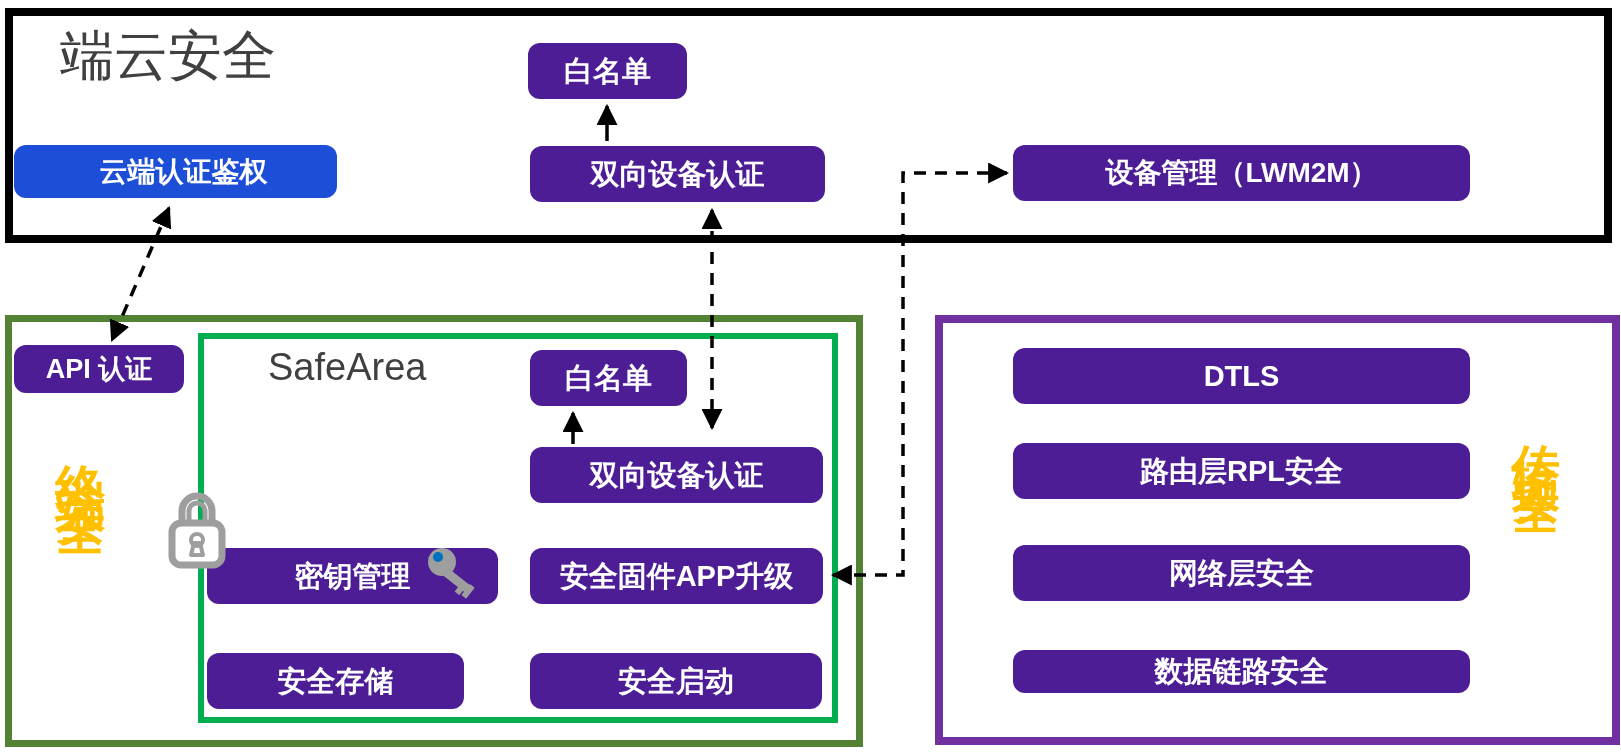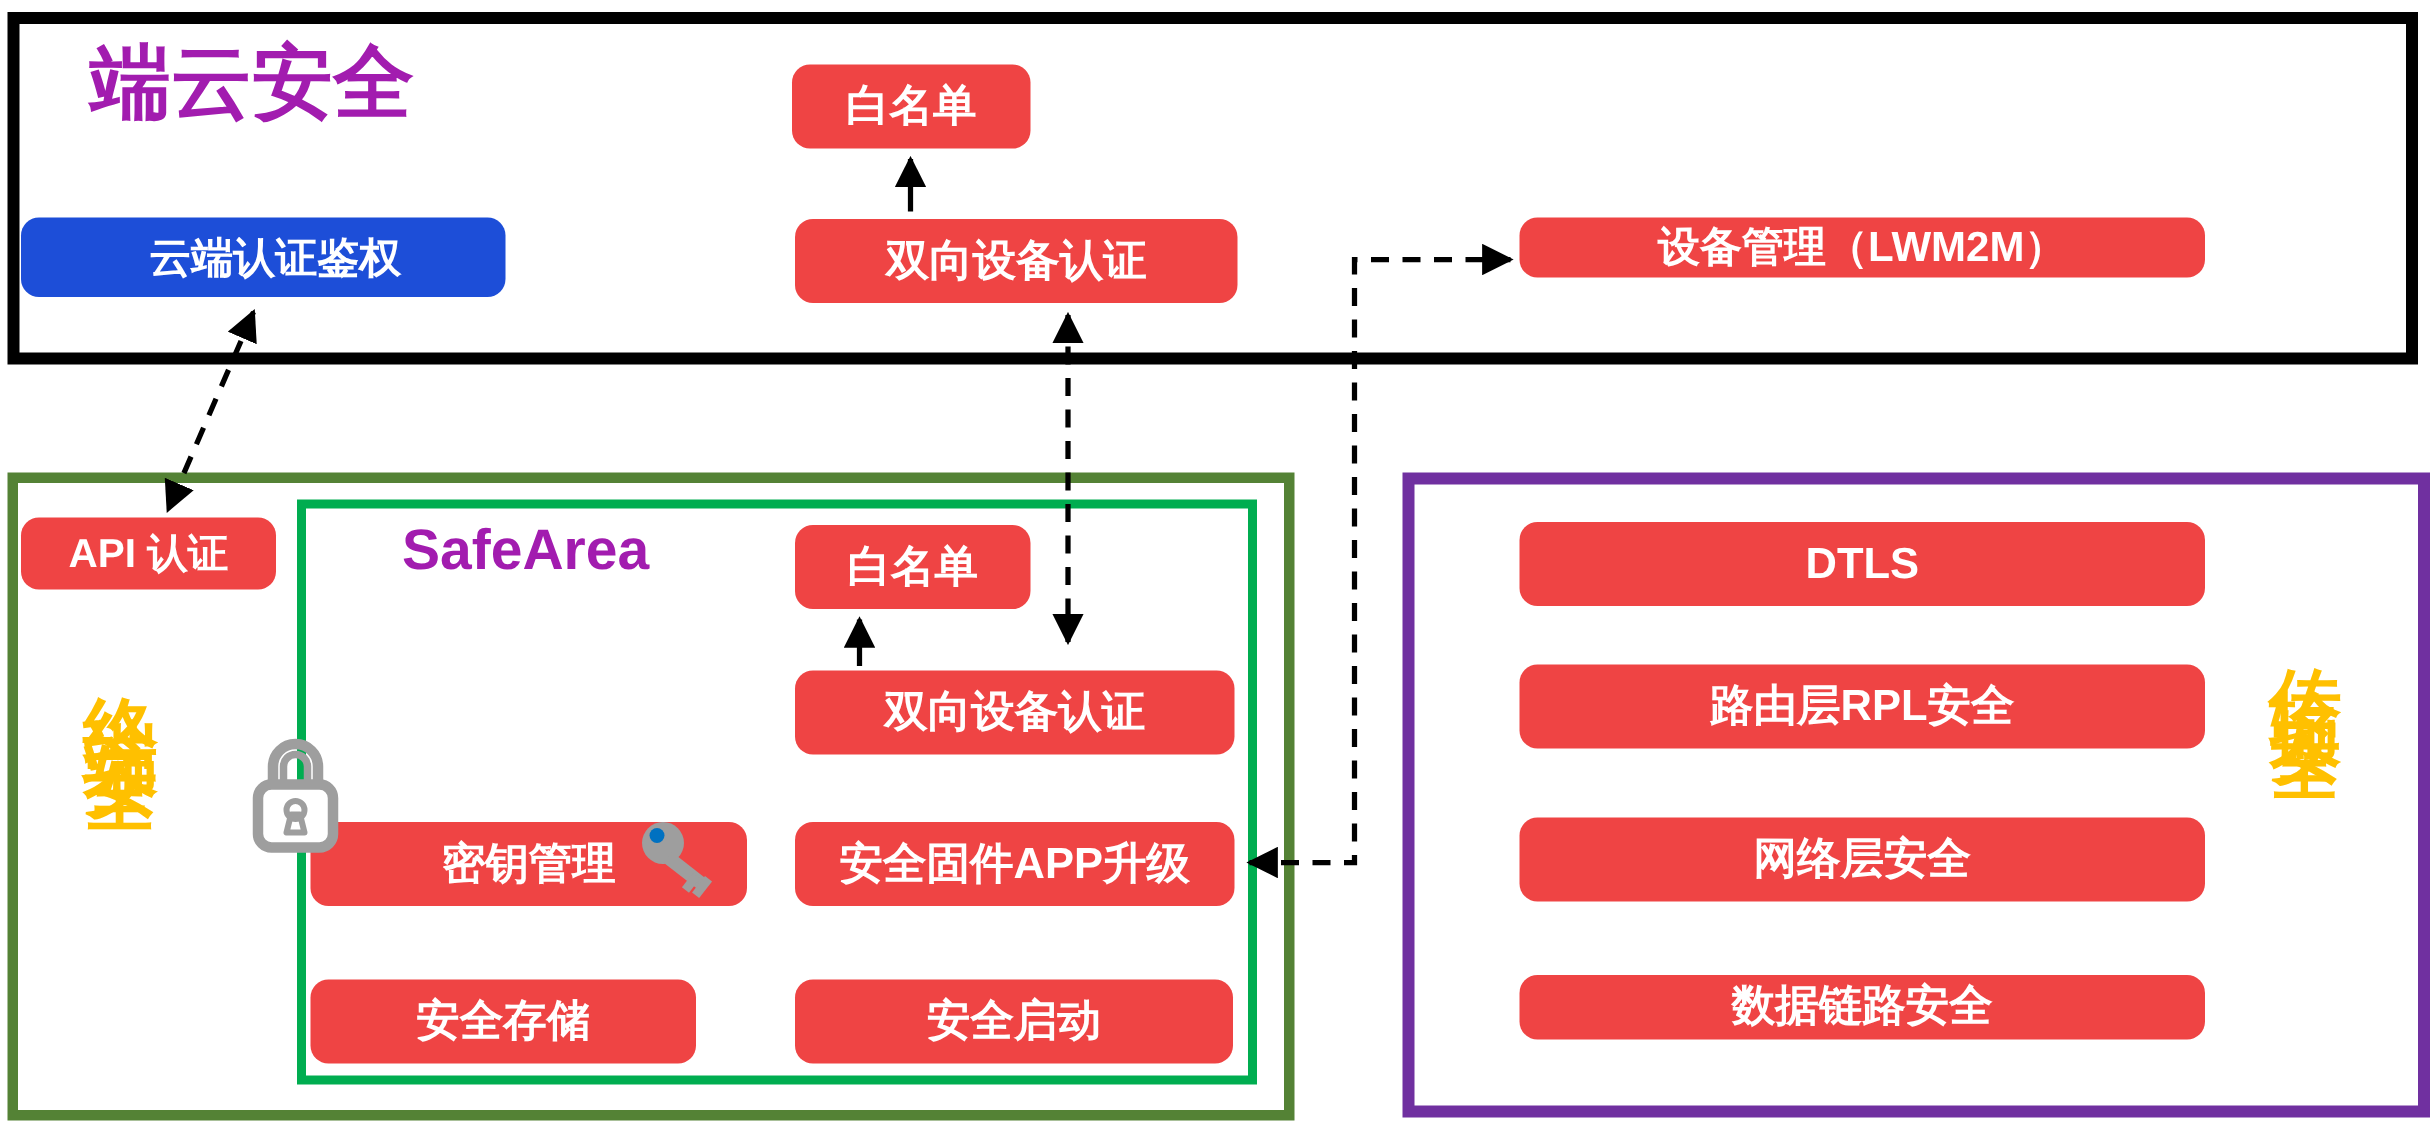--- a/index.html
+++ b/index.html
@@ -9,25 +9,25 @@
   }
   .frame{position:absolute;box-sizing:border-box;background:transparent;}
   .frame.black {border:8px solid #000000;}
   .frame.olive {border:7px solid #548235;}
   .frame.bgreen{border:6px solid #00AD50;}
   .frame.purple{border:8px solid #7030A0;}
   .node{
     position:absolute;box-sizing:border-box;border-radius:12px;
     display:flex;align-items:center;justify-content:center;
     color:#ffffff;font-weight:700;font-size:29px;line-height:1;
-    background:#ef4444;white-space:nowrap;
+    background:#4c1d95;white-space:nowrap;
   }
   .node.green{background:#1d4ed8;padding-left:16px;}
   .sec-title{
-    position:absolute;color:#a21caf;font-weight:700;line-height:1;white-space:nowrap;
+    position:absolute;color:#404040;font-weight:400;line-height:1;white-space:nowrap;
   }
   .vtitle{
     position:absolute;color:#FFC000;font-weight:700;
     writing-mode:vertical-rl;text-orientation:upright;
     font-size:50px;letter-spacing:14px;line-height:1;
   }
   .overlay{position:absolute;left:0;top:0;pointer-events:none;z-index:30;}
   .icon-abs{position:absolute;z-index:40;}
 </style>
 </head>
@@ -41,21 +41,21 @@
   <div class="frame purple" style="left:935px;top:315px;width:685px;height:430px;"></div>
 
   <div class="sec-title" style="left:60px;top:28px;font-size:54px;">端云安全</div>
   <div class="sec-title" style="left:268px;top:348px;font-size:38px;">SafeArea</div>
   <div class="vtitle" style="left:56px;top:424px;">终端安全</div>
   <div class="vtitle" style="left:1512px;top:406px;font-size:48px;">传输安全</div>
 
   <div class="node" style="left:528px;top:43px;width:159px;height:56px;">白名单</div>
   <div class="node green" style="left:14px;top:145px;width:323px;height:53px;font-size:28px;">云端认证鉴权</div>
   <div class="node" style="left:530px;top:146px;width:295px;height:56px;">双向设备认证</div>
-  <div class="node" style="left:1013px;top:145px;width:457px;height:40px;font-size:28px;">设备管理（LWM2M）</div>
+  <div class="node" style="left:1013px;top:145px;width:457px;height:56px;font-size:28px;">设备管理（LWM2M）</div>
 
   <div class="node" style="left:14px;top:345px;width:170px;height:48px;font-size:27px;">API 认证</div>
 
   <div class="node" style="left:530px;top:350px;width:157px;height:56px;">白名单</div>
 
   <div class="node" style="left:530px;top:447px;width:293px;height:56px;">双向设备认证</div>
 
   <div class="node" style="left:207px;top:548px;width:291px;height:56px;">
     <span>密钥管理</span>
   </div>

